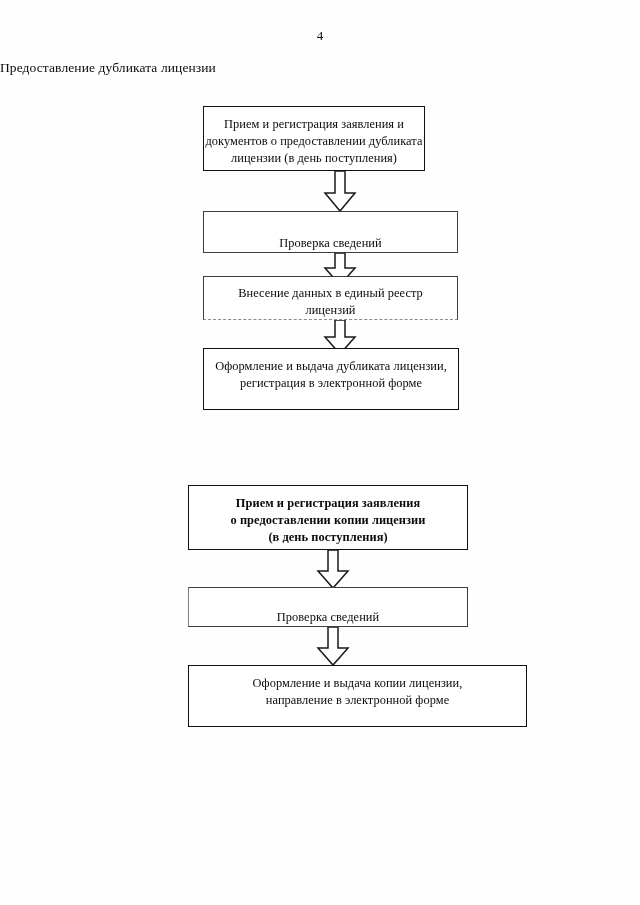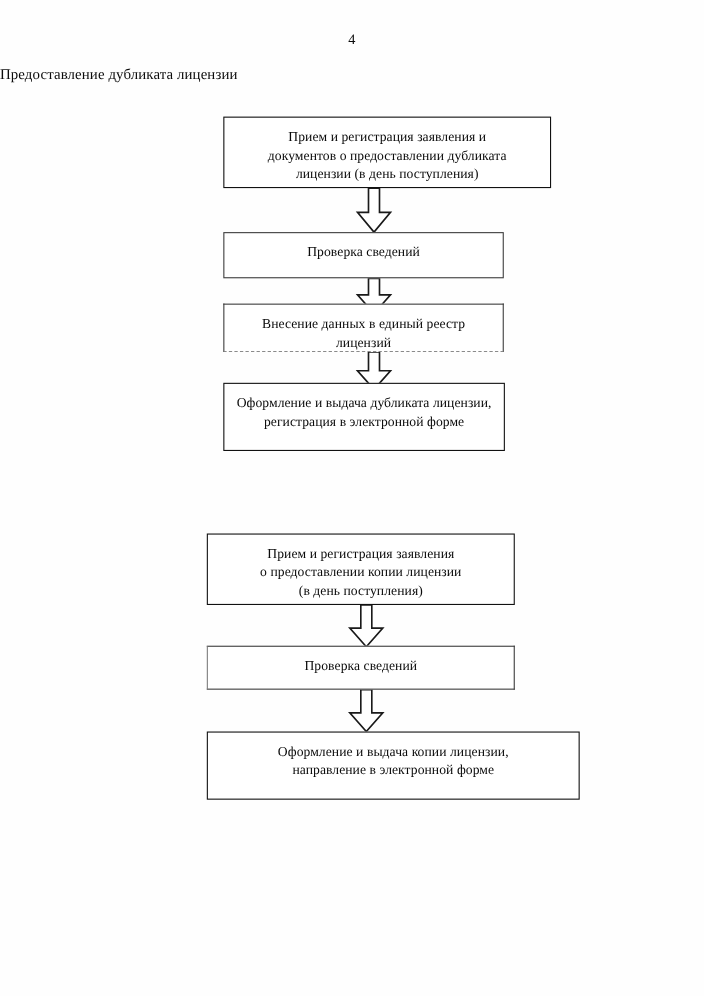--- a/index.html
+++ b/index.html
@@ -63,42 +63,43 @@
     font-size: 12.4px;
     line-height: 17px;
     letter-spacing: 0.05px;
     white-space: pre-line;
   }
 
   
   .node.faint {
     border-color: #3d3d3d;
     border-width: 1.2px;
+    align-items: flex-end;
   }
   .node.faint-left  { border-left-color: #7d7d7d; }
   .node.faint-bot   { border-bottom-color: #8a8a8a; border-bottom-style: dashed; }
 
   
   .arrow {
     position: absolute;
   }
   .arrow svg { display: block; }
 
   
-  #node-1 { left: 203px; top: 106px; width: 298px; height: 65px; }
+  #node-1 { left: 203px; top: 106px; width: 222px; height: 65px; }
   #node-2 { left: 203px; top: 211px; width: 255px; height: 42px; }
   #node-3 { left: 203px; top: 276px; width: 255px; height: 44px; }
   #node-4 { left: 203px; top: 348px; width: 256px; height: 62px; }
 
   #arrow-1 { left: 323px; top: 171px; }
   #arrow-2 { left: 323px; top: 253px; }
   #arrow-3 { left: 323px; top: 320px; }
 
   
-  #node-5 { left: 188px; top: 485px; width: 280px; height: 65px; }
+  #node-5 { left: 188px; top: 485px; width: 280px; height: 65px; font-weight: bold; }
   #node-6 { left: 188px; top: 587px; width: 280px; height: 40px; }
   #node-7 { left: 188px; top: 665px; width: 339px; height: 62px; }
 
   #arrow-4 { left: 316px; top: 550px; }
   #arrow-5 { left: 316px; top: 627px; }
 </style>
 </head>
 <body>
 
 <div class="page">

